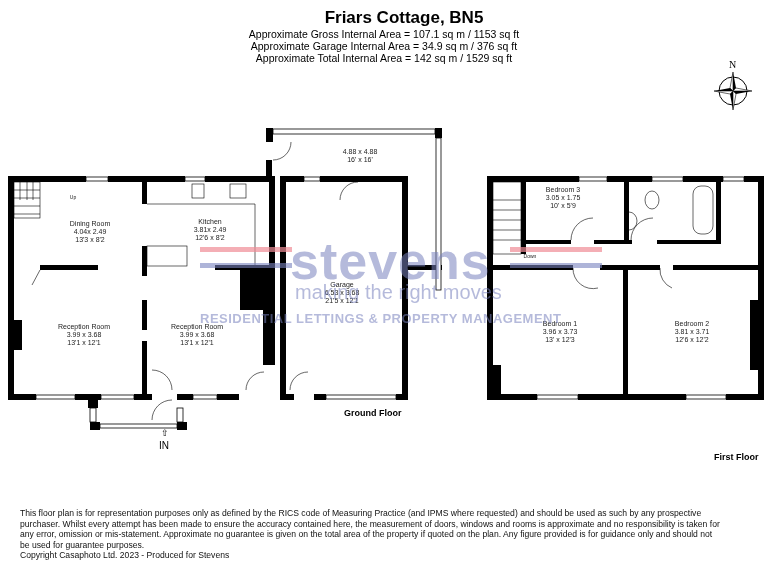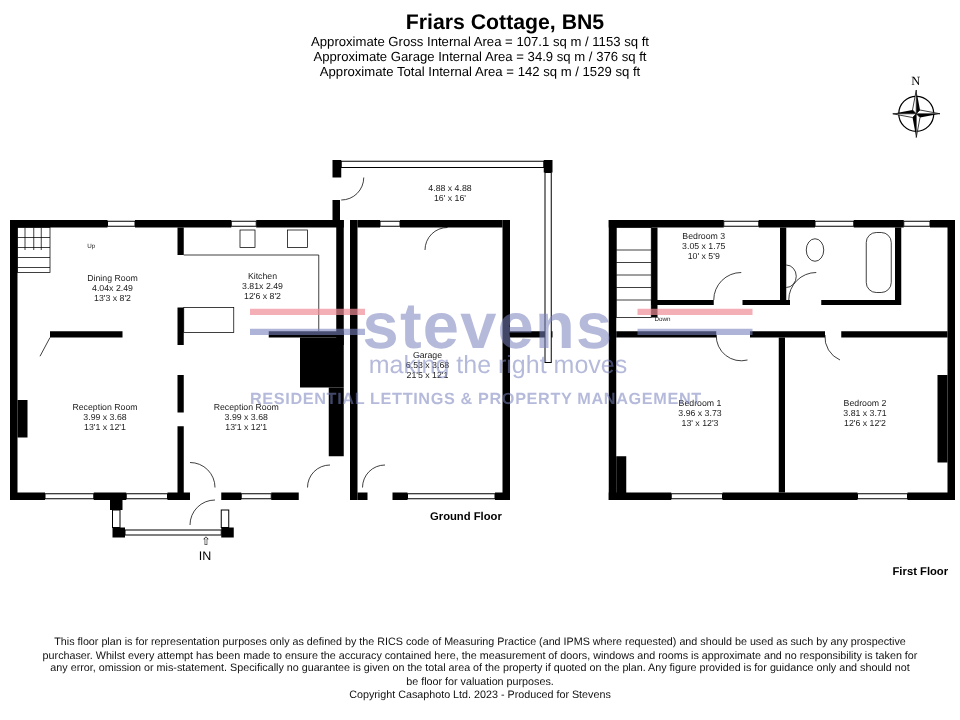--- a/index.html
+++ b/index.html
@@ -9,21 +9,21 @@
   .area-line { font-size:10.5px; line-height:12px; }
   .compass { position:absolute; left:714px; top:58px; width:40px; height:60px; }
   .plan { position:absolute; left:0; top:0; width:768px; height:470px; }
   .room-label { position:absolute; font-size:7px; line-height:8px; text-align:center; color:#222; transform:translateX(-50%); white-space:nowrap; }
   .floor-label { position:absolute; font-size:9px; font-weight:bold; }
   .in-label { position:absolute; font-size:10px;text-align:center; }
   .watermark { position:absolute; left:200px; top:225px; width:520px; height:110px; pointer-events:none; }
   .wm-stevens { position:absolute; left:90px; top:6px; font-size:52px; font-weight:bold; color:rgba(120,130,190,0.55); letter-spacing:1px; }
   .wm-tag { position:absolute; left:95px; top:56px; font-size:20px; color:rgba(120,130,190,0.55); }
   .wm-res { position:absolute; left:0; top:86px; font-size:13px; font-weight:bold; color:rgba(120,130,190,0.55); letter-spacing:0.5px; }
-  .disclaimer { position:absolute; top:508px; left:20px; width:728px; text-align:center; font-size:8.6px; line-height:10.5px; color:#111; }
+  .disclaimer { position:absolute; top:508px; left:20px; width:728px; font-size:8.6px; line-height:10.5px; color:#111; }
 </style>
 </head>
 <body>
 
 <div class="header">
   <div class="title">Friars Cottage, BN5</div>
   <div class="area-line">Approximate Gross Internal Area = 107.1 sq m / 1153 sq ft</div>
   <div class="area-line">Approximate Garage Internal Area = 34.9 sq m / 376 sq ft</div>
   <div class="area-line">Approximate Total Internal Area = 142 sq m / 1529 sq ft</div>
 </div>
@@ -227,16 +227,16 @@
   <div style="position:absolute;left:310px;top:22px;width:92px;height:5px;background:rgba(240,140,150,0.7);"></div>
   <div style="position:absolute;left:310px;top:38px;width:92px;height:5px;background:rgba(120,130,190,0.6);"></div>
   <div class="wm-stevens">stevens</div>
   <div class="wm-tag">making the right moves</div>
   <div class="wm-res">RESIDENTIAL LETTINGS &amp; PROPERTY MANAGEMENT</div>
 </div>
 
 <div class="disclaimer">
   <div>This floor plan is for representation purposes only as defined by the RICS code of Measuring Practice (and IPMS where requested) and should be used as such by any prospective</div>
   <div>purchaser. Whilst every attempt has been made to ensure the accuracy contained here, the measurement of doors, windows and rooms is approximate and no responsibility is taken for</div>
-  <div>any error, omission or mis-statement. Specifically no guarantee is given on the total area of the property if quoted on the plan. Any figure provided is for guidance only and should not</div>
-  <div>be floor for valuation purposes.</div>
+  <div>any error, omission or mis-statement. Approximate no guarantee is given on the total area of the property if quoted on the plan. Any figure provided is for guidance only and should not</div>
+  <div>be used for guarantee purposes.</div>
   <div>Copyright Casaphoto Ltd. 2023 - Produced for Stevens</div>
 </div>
 
 </body></html>

